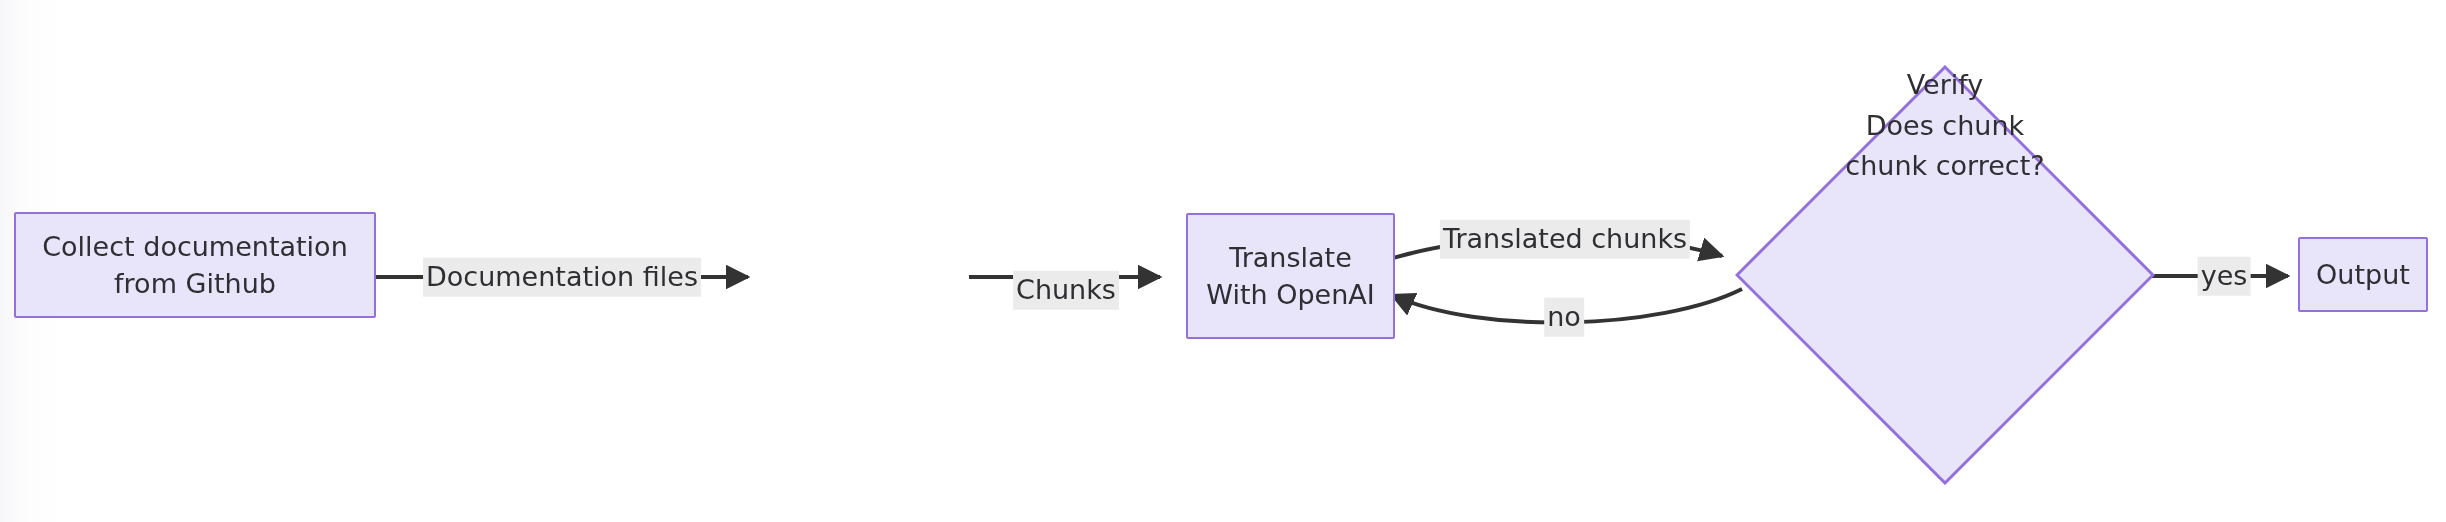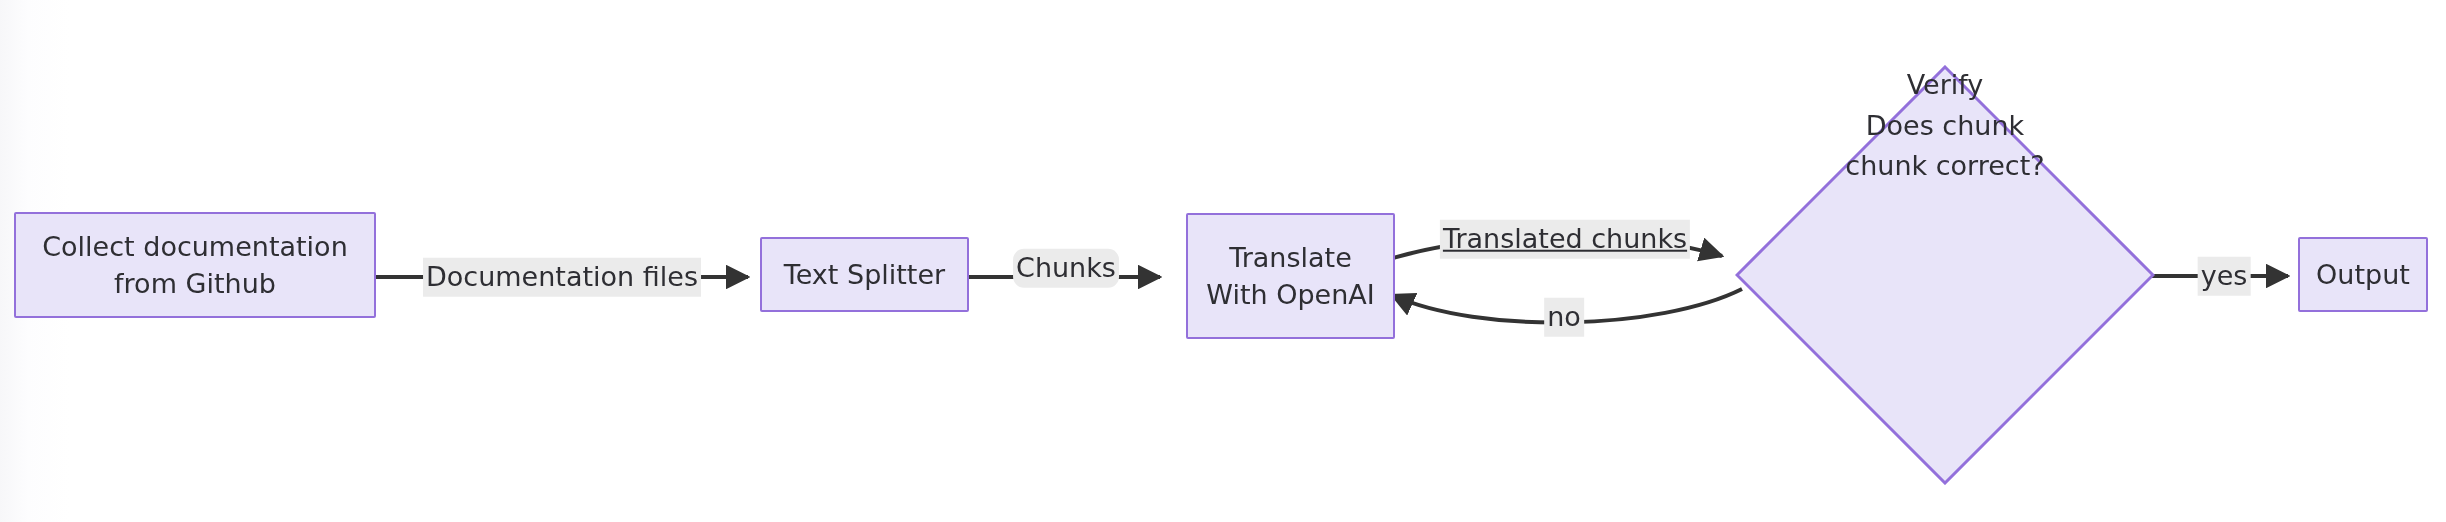--- a/index.html
+++ b/index.html
@@ -104,23 +104,20 @@
     <path d="M 1742 289 C 1660 330, 1480 335, 1392 295" stroke="#333333" stroke-width="4" fill="none" marker-end="url(#arrow)"></path>
 
     <path d="M 2152 276 L 2288 276" stroke="#333333" stroke-width="4" fill="none" marker-end="url(#arrow)"></path>
   </svg>
 
   <div class="node" style="left:14px; top:212px; width:362px; height:106px;">
     <span class="line">Collect documentation</span>
     <span class="line">from Github</span>
   </div>
 
-  <div class="node" style="left:760px; top:237px; width:209px; height:75px;">
-    <span class="line">Text Splitter</span>
-  </div>
 
   <div class="node" style="left:1170px; top:213px; width:209px; height:126px;margin-left:16px;">
     <span class="line">Translate</span>
     <span class="line">With OpenAI</span>
   </div>
 
   <div class="diamond-wrap" style="left:1735px; top:65px;">
     <svg class="diamond-shape" viewBox="0 0 420 420" xmlns="http://www.w3.org/2000/svg">
       <polygon points="210,2 418,210 210,418 2,210" fill="#e8e4f9" stroke="#9370db" stroke-width="3"></polygon>
     </svg>
@@ -130,21 +127,21 @@
       <span class="line">chunk correct?</span>
     </div>
   </div>
 
   <div class="node" style="left:2298px; top:237px; width:130px; height:75px;">
     <span class="line">Output</span>
   </div>
 
   <div class="edge-label" style="left:562px; top:277px;">Documentation files</div>
 
-  <div class="edge-label" style="left:1066px; top:268px;border-radius:11px;">Chunks</div>
+  <div class="edge-label" style="left:1066px; top:290px;">Chunks</div>
 
-  <div class="edge-label" style="left:1565px; top:239px;text-decoration:underline;">Translated chunks</div>
+  <div class="edge-label" style="left:1565px; top:239px;">Translated chunks</div>
 
   <div class="edge-label" style="left:1564px; top:317px;">no</div>
 
   <div class="edge-label" style="left:2224px; top:276px;text-align:right;">yes</div>
 
 </div>
 
 </body></html>

